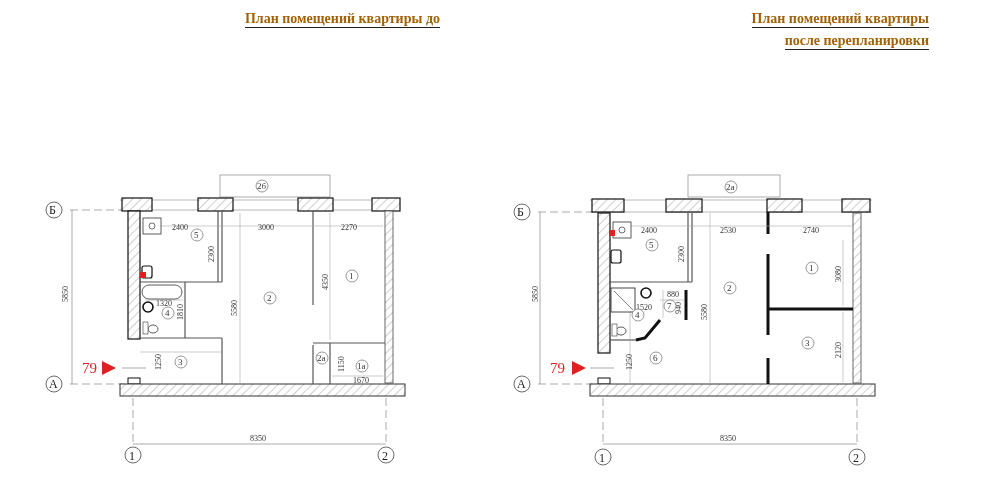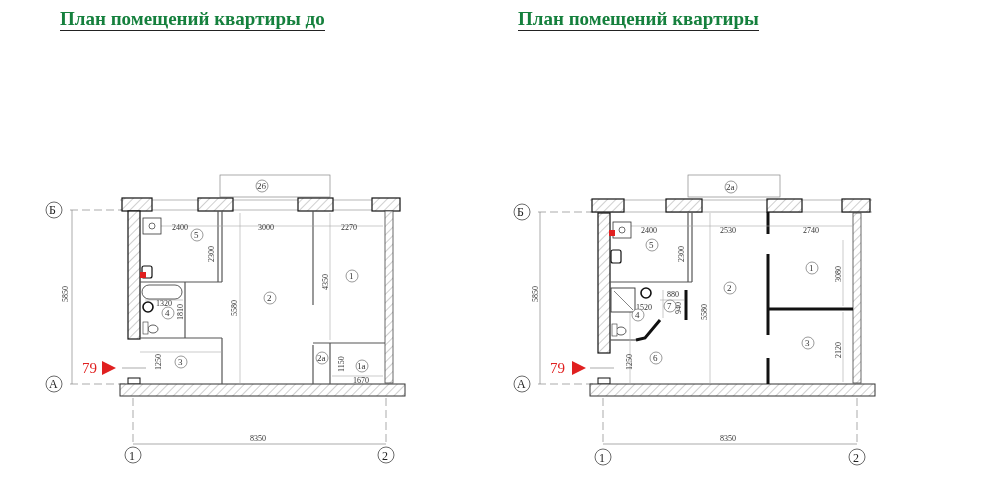--- a/index.html
+++ b/index.html
@@ -1,32 +1,33 @@
 <!DOCTYPE html>
 <html><head>
 <meta charset="utf-8">
 <style>
   html, body { margin: 0; padding: 0; background: #ffffff; }
   body { width: 988px; height: 499px; position: relative; overflow: hidden; font-family: "Liberation Serif", serif; }
-  .title { position: absolute; text-align: left; font-weight: bold; font-size: 19px; color: #15803d; line-height: 22px; }
+  .title { position: absolute; text-align: right; font-weight: bold; font-size: 14px; color: #a16207; line-height: 22px; }
   .title span { border-bottom: 1.5px solid #222; padding-bottom: 1px; }
   svg { position: absolute; left: 0; top: 0; }
   .dim { font-family: "Liberation Serif", serif; font-size: 8px; fill: #333; }
   .rm { font-family: "Liberation Serif", serif; font-size: 9px; fill: #333; }
   .axis-lbl { font-family: "Liberation Serif", serif; font-size: 12px; fill: #222; }
   .marker { font-family: "Liberation Serif", serif; font-size: 15px; fill: #e02020; }
 </style>
 </head>
 <body>
 
 <div class="title" style="left:60px; top:8px; width:380px;">
   <span>План помещений квартиры до</span><br>
 </div>
-<div class="title" style="left:518px; top:8px; width:380px;">
+<div class="title" style="left:549px; top:8px; width:380px;">
   <span>План помещений квартиры</span><br>
+  <span>после перепланировки</span>
 </div>
 
 <svg width="988" height="499" viewBox="0 0 988 499">
   <defs>
     <pattern id="hatch" width="6" height="6" patternUnits="userSpaceOnUse" patternTransform="rotate(45)">
       <rect width="6" height="6" fill="#fff"></rect>
       <line x1="0" y1="0" x2="0" y2="6" stroke="#888" stroke-width="0.8"></line>
     </pattern>
   </defs>
 

